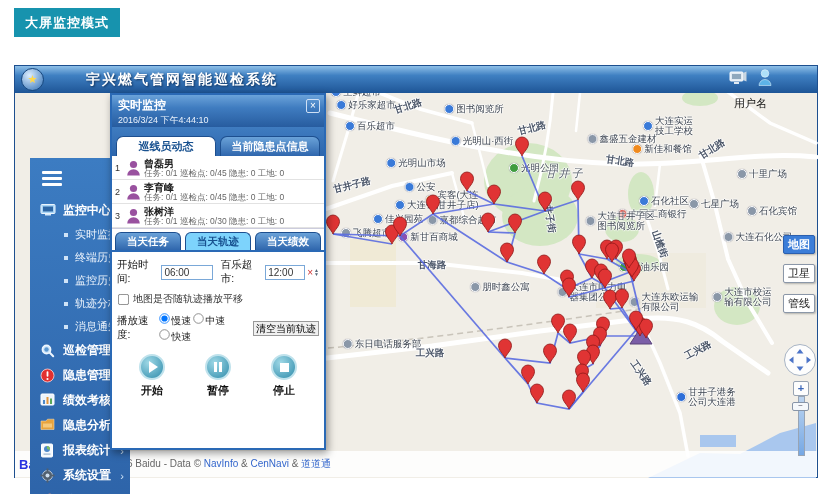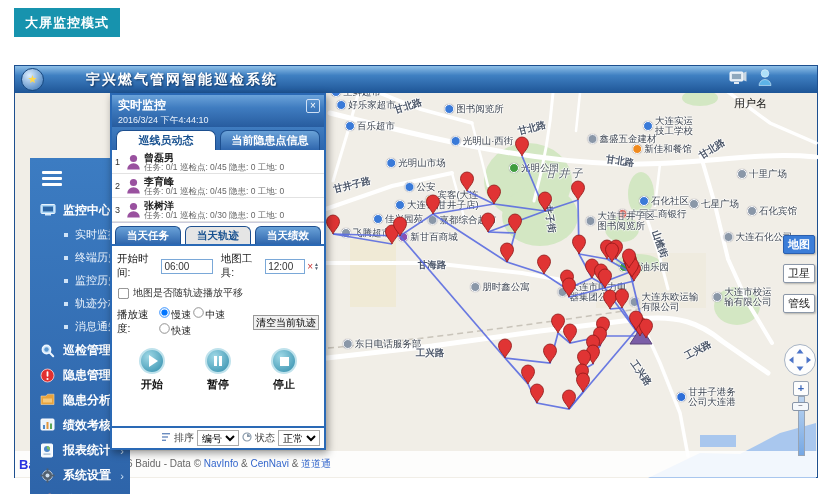--- a/index.html
+++ b/index.html
@@ -70,36 +70,36 @@
 
   
   #panel{position:absolute;left:110px;top:93px;width:216px;height:357px;z-index:30;background:#fff;
     border:2px solid #2a69b5;box-sizing:border-box;box-shadow:2px 3px 8px rgba(0,0,0,.4);}
   #panel-head{height:28px;background:linear-gradient(180deg,#6ba3da 0%,#3f7cc0 40%,#275c9f 100%);
     color:#fff;padding:2px 6px;position:relative;}
   #panel-title{font-size:12px;font-weight:bold;}
   #panel-date{font-size:9px;color:#eaf2fc;}
   #panel-close{position:absolute;right:4px;top:4px;width:12px;height:12px;border:1px solid #cfe0f5;border-radius:2px;
     font-size:10px;line-height:11px;text-align:center;color:#fff;cursor:pointer;}
-  #tabs1{display:flex;gap:4px;padding:3px 4px 0 4px;background:linear-gradient(180deg,#3f7cc0,#2d66ad);}
+  #tabs1{display:flex;gap:4px;padding:9px 4px 0 4px;background:linear-gradient(180deg,#3f7cc0,#2d66ad);}
   .tab1{flex:1;height:19px;line-height:19px;text-align:center;font-size:11px;font-weight:bold;cursor:pointer;
     border:1px solid #1d4f8f;border-bottom:none;border-radius:7px 7px 0 0;
     background:linear-gradient(180deg,#6aa2d8,#2f66ad);color:#fff;}
   .tab1.active{background:#fff;color:#17508f;}
   #insp-list{border-bottom:1px solid #ccd;}
   .insp-row{display:flex;align-items:center;height:23px;padding:0 3px;border-bottom:1px solid #e2e2e2;}
   .insp-row .no{width:8px;font-size:9px;color:#333;}
   .insp-row .av{width:15px;height:16px;margin:0 3px;}
   .insp-row .nm{font-size:10px;font-weight:bold;color:#222;line-height:11px;}
   .insp-row .st{font-size:8.5px;color:#666;line-height:9px;}
   #tabs2{display:flex;gap:4px;padding:3px 3px 0 3px;border-bottom:2px solid #2a69b5;}
   .tab2{flex:1;height:17px;line-height:17px;text-align:center;font-size:10.5px;font-weight:bold;cursor:pointer;
     border:1px solid #1d4f8f;border-bottom:none;border-radius:6px 6px 0 0;
     background:linear-gradient(180deg,#6aa2d8,#2f66ad);color:#fff;}
-  .tab2.active{background:#e5e5e5;color:#17508f;}
+  .tab2.active{background:#7dd3fc;color:#17508f;}
   #form{padding:6px 5px 0 5px;font-size:10.5px;color:#222;}
   .frow{display:flex;align-items:center;margin-bottom:6px;flex-wrap:nowrap;}
   .tinput{width:46px;height:13px;border:1px solid #7aa8d8;font-size:10px;color:#333;padding:0 2px;}
   .tinput.end{width:34px;}
   .xdel{color:#c33;font-size:10px;margin-left:2px;cursor:pointer;}
   .spin{display:inline-flex;flex-direction:column;margin-left:1px;cursor:pointer;}
   .spin span{font-size:5px;line-height:4px;color:#567;}
   .chk{transform:scale(.85);margin:0 3px 0 0;}
   .chk-label{font-size:10px;color:#333;}
   .radio-grp label{font-size:10px;margin-right:1px;white-space:nowrap;}
@@ -390,35 +390,35 @@
           <div class="side-item">
             <span class="icn"><svg width="15" height="15" viewBox="0 0 15 15">
                 <circle cx="7.5" cy="7.5" r="6.5" fill="#e23030" stroke="#ffd7d7" stroke-width="0.8"></circle>
                 <rect x="6.6" y="3.2" width="1.8" height="5.5" rx="0.9" fill="#fff"></rect>
                 <circle cx="7.5" cy="11" r="1.1" fill="#fff"></circle>
               </svg></span>
             <span>隐患管理</span>
             <span class="arrow">›</span>
           </div>
           <div class="side-item">
-            <span class="icn"><svg width="15" height="13" viewBox="0 0 15 13">
-                <path d="M1,3 L6,3 L7.5,1.2 L14,1.2 L14,11.5 L1,11.5 Z" fill="#e8a33d" stroke="#f7d9a8" stroke-width="0.6"></path>
-                <rect x="3" y="5.5" width="9" height="4" fill="#f6c97b"></rect>
-              </svg></span>
-            <span>隐患分析</span>
-            <span class="arrow">›</span>
-          </div>
-          <div class="side-item">
             <span class="icn"><svg width="15" height="14" viewBox="0 0 15 14">
                 <rect x="1" y="1" width="13" height="11" rx="1" fill="#ecf3fb" stroke="#fff"></rect>
                 <rect x="3" y="7" width="2" height="4" fill="#4d88c8"></rect>
                 <rect x="6.5" y="4" width="2" height="7" fill="#e2953d"></rect>
                 <rect x="10" y="5.5" width="2" height="5.5" fill="#5aa85a"></rect>
               </svg></span>
             <span>绩效考核</span>
+            <span class="arrow">›</span>
+          </div>
+          <div class="side-item">
+            <span class="icn"><svg width="15" height="13" viewBox="0 0 15 13">
+                <path d="M1,3 L6,3 L7.5,1.2 L14,1.2 L14,11.5 L1,11.5 Z" fill="#e8a33d" stroke="#f7d9a8" stroke-width="0.6"></path>
+                <rect x="3" y="5.5" width="9" height="4" fill="#f6c97b"></rect>
+              </svg></span>
+            <span>隐患分析</span>
             <span class="arrow">›</span>
           </div>
           <div class="side-item">
             <span class="icn"><svg width="14" height="15" viewBox="0 0 14 15">
                 <rect x="1.5" y="1" width="11" height="13" rx="1" fill="#f6fafe" stroke="#fff"></rect>
                 <circle cx="7" cy="6" r="3" fill="#4d88c8"></circle>
                 <path d="M7,6 L7,3 A3,3 0 0 1 9.8,7 Z" fill="#7fc060"></path>
                 <rect x="3.5" y="10.5" width="7" height="1.2" fill="#9ab4cf"></rect>
               </svg></span>
             <span>报表统计</span>
@@ -497,21 +497,21 @@
         <div class="tab2">当天任务</div>
         <div class="tab2 active">当天轨迹</div>
         <div class="tab2">当天绩效</div>
       </div>
 
     <div id="form">
       <div class="frow">
         <span>开始时间:</span>&nbsp;
         <input class="tinput" value="06:00" style="">
         <span style="width:8px"></span>
-        <span>地图工具:</span>&nbsp;
+        <span>百乐超市:</span>&nbsp;
         <input class="tinput end" value="12:00" style="">
         <span class="xdel">×</span>
         <span class="spin">
             <span>▲</span>
             <span>▼</span>
           </span>
       </div>
       <div class="frow">
         <input type="checkbox" class="chk" style="">
         <span class="chk-label">地图是否随轨迹播放平移</span>
@@ -539,29 +539,14 @@
           </div>
           <div class="ctrl">
             <div class="ctrl-circle">
               <div class="glyph-stop"></div>
             </div>
             <div class="ctrl-label">停止</div>
           </div>
         </div>
     </div>
 
-    <div id="panel-foot">
-      <span><svg width="10" height="10" viewBox="0 0 10 10">
-            <rect x="1" y="1" width="8" height="1.4" fill="#6a8cc0"></rect>
-            <rect x="1" y="4.3" width="6" height="1.4" fill="#6a8cc0"></rect>
-            <rect x="1" y="7.6" width="4" height="1.4" fill="#6a8cc0"></rect>
-          </svg></span>
-      <span>排序</span>
-      <select id="sort-select"><option>编号</option></select>
-      <span><svg width="10" height="10" viewBox="0 0 10 10">
-            <circle cx="5" cy="5" r="4" fill="none" stroke="#8899aa" stroke-width="1.2"></circle>
-            <path d="M5,5 L5,2 A3,3 0 0 1 8,5 Z" fill="#8899aa"></path>
-          </svg></span>
-      <span>状态</span>
-      <select id="status-select"><option>正常</option></select>
-    </div>
   </div>
 </div>
 
 </body></html>

